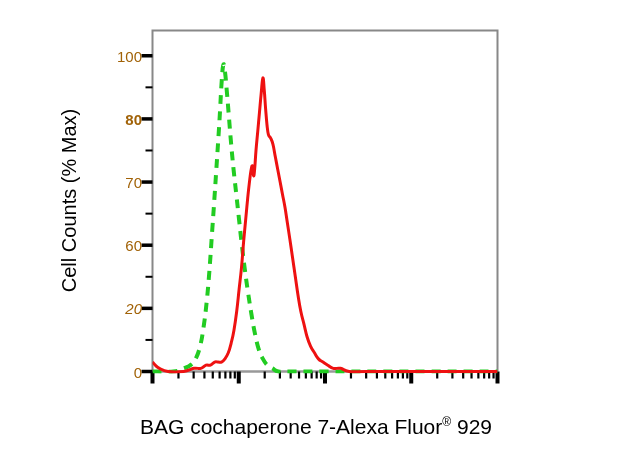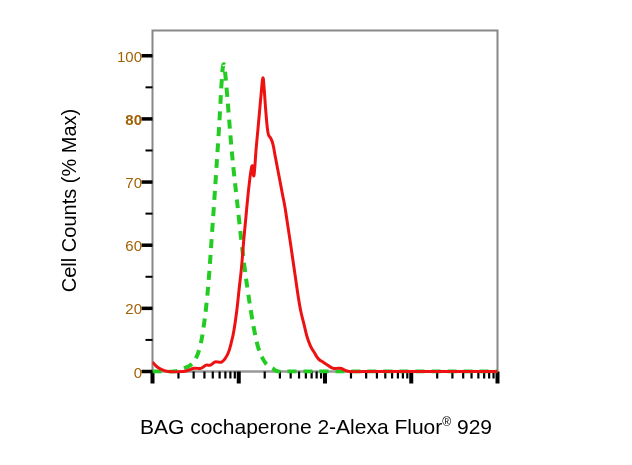--- a/index.html
+++ b/index.html
@@ -70,21 +70,21 @@
   }
   svg { display: block; }
 </style>
 </head>
 <body>
 
 <div id="figure">
 
   <div id="ytick-labels">
       <div class="ytick-label" style="top: 371.5px;">0</div>
-      <div class="ytick-label" style="top: 308.352px;">20</div>
+      <div class="ytick-label" style="top: 308.352px; font-style: italic;">20</div>
       <div class="ytick-label" style="top: 245.204px;">60</div>
       <div class="ytick-label" style="top: 182.056px;">70</div>
       <div class="ytick-label" style="top: 119px; font-weight: bold;">80</div>
       <div class="ytick-label" style="top: 55.7593px;">100</div>
     </div>
 
   <div class="ylabel-wrap">
     <div class="ylabel">Cell Counts (% Max)</div>
   </div>
 
@@ -146,16 +146,16 @@
       <defs>
         <clipPath id="plotclip">
           <rect x="152.5" y="28.5" width="345" height="345"></rect>
         </clipPath>
       </defs>
       <path d="M 152.50 371.50 C 157.05 371.50, 166.37 372.19, 173.20 371.50 C 180.03 370.81, 179.76 369.73, 183.55 368.34 C 187.34 366.95, 187.79 367.27, 190.45 365.19 C 193.11 363.10, 193.50 363.04, 195.63 358.87 C 197.75 354.70, 198.36 353.19, 200.11 346.24 C 201.86 339.29, 202.12 337.02, 203.56 327.30 C 205.00 317.57, 205.37 314.54, 206.66 302.04 C 207.96 289.53, 208.29 285.05, 209.43 270.46 C 210.56 255.88, 210.78 251.01, 211.84 235.73 C 212.90 220.45, 213.27 215.59, 214.25 201.00 C 215.24 186.41, 215.41 183.32, 216.32 169.43 C 217.24 155.53, 217.56 151.05, 218.39 137.85 C 219.23 124.65, 219.44 121.24, 220.12 109.44 C 220.80 97.63, 220.82 93.90, 221.50 84.18 C 222.18 74.45, 222.47 68.01, 223.22 65.23 C 223.98 62.45, 224.12 65.29, 224.95 71.55 C 225.78 77.80, 226.11 83.23, 227.02 93.65 C 227.93 104.07, 228.18 107.79, 229.09 118.91 C 230.00 130.02, 230.17 133.05, 231.16 144.17 C 232.15 155.28, 232.44 158.31, 233.57 169.43 C 234.71 180.54, 235.12 183.57, 236.33 194.69 C 237.55 205.80, 237.88 208.83, 239.09 219.94 C 240.31 231.06, 240.56 234.09, 241.86 245.20 C 243.15 256.32, 243.59 260.04, 244.96 270.46 C 246.33 280.88, 246.62 282.84, 248.06 292.56 C 249.51 302.29, 250.00 305.64, 251.51 314.67 C 253.03 323.70, 253.37 325.97, 254.96 333.61 C 256.56 341.25, 257.01 343.84, 258.76 349.40 C 260.51 354.96, 261.00 355.40, 262.90 358.87 C 264.80 362.34, 265.26 363.10, 267.38 365.19 C 269.51 367.27, 270.13 366.95, 272.56 368.34 C 274.99 369.73, 274.48 370.81, 278.43 371.50 C 282.37 372.19, 280.25 371.50, 290.50 371.50 C 300.75 371.50, 302.23 371.50, 325.00 371.50 C 347.77 371.50, 356.05 371.50, 394.00 371.50 C 431.95 371.50, 474.73 371.50, 497.50 371.50" fill="none" stroke="#22CC22" stroke-width="4" stroke-linejoin="round" stroke-linecap="butt" clip-path="url(#plotclip)" stroke-dasharray="9 7"></path>
       <path d="M 152.50 362.03 C 153.11 362.72, 153.74 363.80, 155.26 365.19 C 156.78 366.57, 156.59 366.95, 159.40 368.34 C 162.21 369.73, 162.71 370.81, 168.03 371.50 C 173.34 372.19, 177.86 372.19, 183.55 371.50 C 189.24 370.81, 190.11 369.04, 193.90 368.34 C 197.69 367.65, 198.14 369.04, 200.80 368.34 C 203.46 367.65, 203.85 365.88, 205.97 365.19 C 208.10 364.49, 208.56 365.88, 210.46 365.19 C 212.36 364.49, 212.93 362.72, 214.60 362.03 C 216.27 361.33, 216.53 362.03, 218.05 362.03 C 219.57 362.03, 219.98 362.72, 221.50 362.03 C 223.02 361.33, 223.43 360.95, 224.95 358.87 C 226.47 356.79, 227.03 356.03, 228.40 352.56 C 229.77 349.08, 229.95 347.95, 231.16 343.08 C 232.37 338.22, 232.71 337.40, 233.92 330.45 C 235.13 323.51, 235.54 320.54, 236.68 311.51 C 237.82 302.48, 238.03 299.13, 239.09 289.41 C 240.16 279.68, 240.52 277.72, 241.51 267.31 C 242.50 256.89, 242.67 252.47, 243.58 242.05 C 244.49 231.63, 244.74 229.67, 245.65 219.94 C 246.56 210.22, 246.89 206.18, 247.72 197.84 C 248.55 189.51, 248.69 188.31, 249.44 182.06 C 250.20 175.80, 250.49 172.90, 251.17 169.43 C 251.85 165.95, 252.02 164.88, 252.55 166.27 C 253.08 167.66, 253.13 175.05, 253.58 175.74 C 254.04 176.44, 254.09 174.98, 254.62 169.43 C 255.15 163.87, 255.32 158.82, 256.00 150.48 C 256.68 142.15, 256.97 139.87, 257.73 131.54 C 258.48 123.20, 258.69 120.93, 259.45 112.59 C 260.21 104.26, 260.42 101.29, 261.18 93.65 C 261.93 86.01, 262.22 78.56, 262.90 77.86 C 263.58 77.17, 263.67 83.54, 264.28 90.49 C 264.89 97.44, 265.05 101.79, 265.66 109.44 C 266.27 117.08, 266.43 119.67, 267.04 125.22 C 267.65 130.78, 267.66 131.92, 268.42 134.69 C 269.18 137.47, 269.50 135.77, 270.49 137.85 C 271.48 139.94, 271.84 140.00, 272.90 144.17 C 273.97 148.33, 274.26 151.24, 275.32 156.80 C 276.38 162.35, 276.67 163.87, 277.74 169.43 C 278.80 174.98, 279.09 176.50, 280.15 182.06 C 281.21 187.61, 281.50 189.13, 282.56 194.69 C 283.63 200.24, 283.92 201.06, 284.98 207.31 C 286.04 213.57, 286.33 216.16, 287.39 223.10 C 288.46 230.05, 288.67 231.25, 289.81 238.89 C 290.95 246.53, 291.36 249.50, 292.57 257.83 C 293.78 266.17, 294.12 268.44, 295.33 276.78 C 296.54 285.11, 296.88 288.08, 298.09 295.72 C 299.30 303.36, 299.56 305.26, 300.85 311.51 C 302.14 317.76, 302.59 318.58, 303.96 324.14 C 305.32 329.70, 305.62 331.91, 307.06 336.77 C 308.50 341.63, 308.92 342.77, 310.51 346.24 C 312.10 349.71, 312.56 349.78, 314.30 352.56 C 316.05 355.33, 316.55 356.79, 318.44 358.87 C 320.34 360.95, 320.88 360.64, 322.93 362.03 C 324.98 363.42, 325.48 363.80, 327.76 365.19 C 330.04 366.57, 330.47 367.65, 333.28 368.34 C 336.09 369.04, 337.03 367.65, 340.52 368.34 C 344.02 369.04, 343.46 370.81, 349.15 371.50 C 354.84 372.19, 356.53 371.50, 366.40 371.50 C 376.27 371.50, 380.34 371.50, 394.00 371.50 C 407.66 371.50, 413.32 371.50, 428.50 371.50 C 443.68 371.50, 447.82 371.50, 463.00 371.50 C 478.18 371.50, 489.91 371.50, 497.50 371.50" fill="none" stroke="#EE1111" stroke-width="3" stroke-linejoin="round" stroke-linecap="butt" clip-path="url(#plotclip)"></path>
     </svg>
 
   <div class="xlabel">
-    <span>BAG cochaperone 2-Alexa Fluor</span><sup>®</sup><span> 929</span>
+    <span>BAG cochaperone 7-Alexa Fluor</span><sup>®</sup><span> 929</span>
   </div>
 
 </div>
 
 </body></html>

